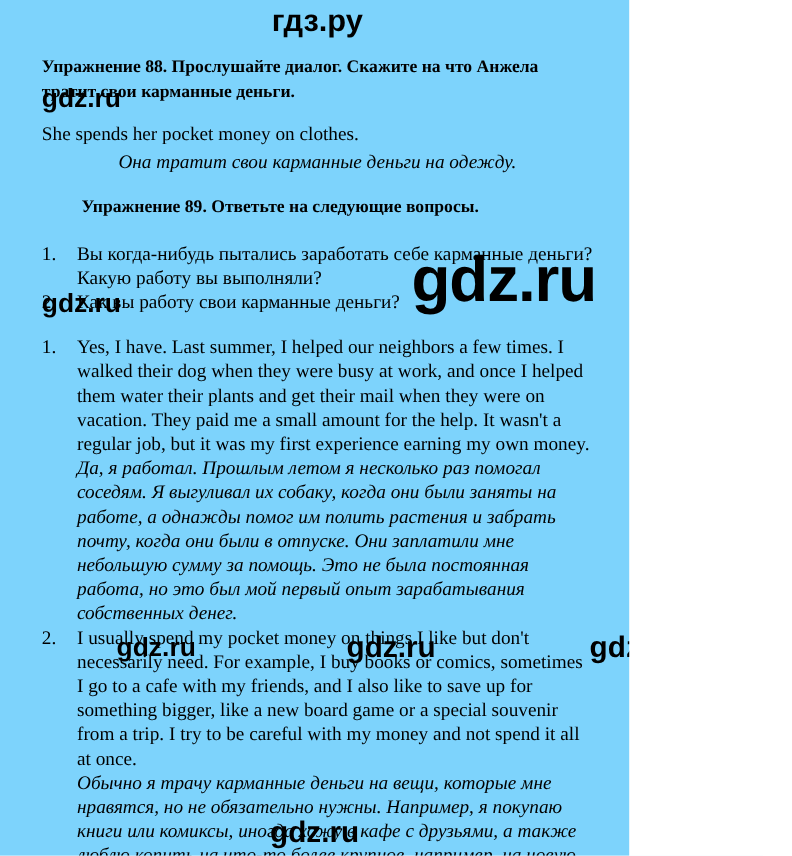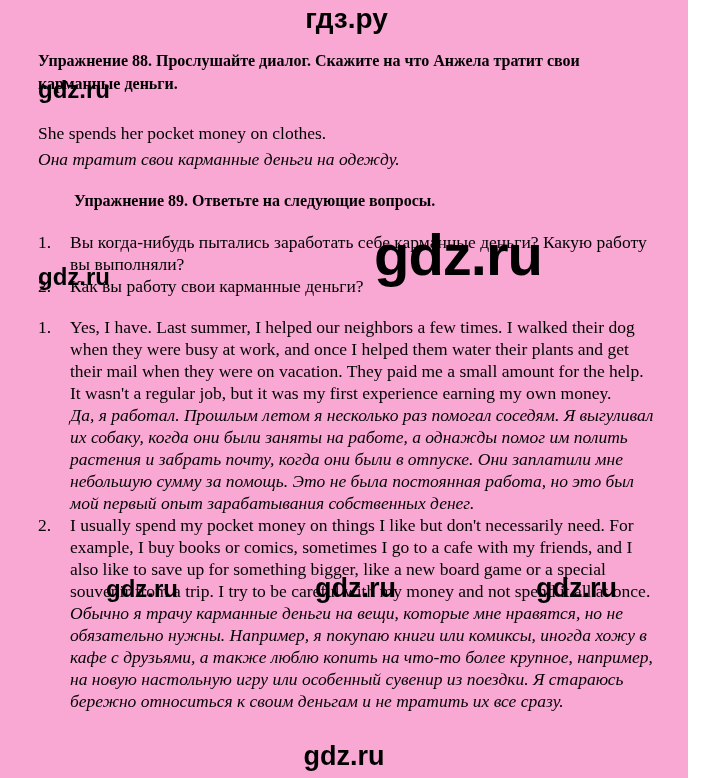--- a/index.html
+++ b/index.html
@@ -2,23 +2,23 @@
 <html><head>
 <meta charset="utf-8">
 <style>
   html, body {
     margin: 0;
     padding: 0;
     background: #ffffff;
   }
   .page {
     position: relative;
-    width: 688px;
+    width: 572px;
     height: 778px;
-    background: #f9a8d4;
+    background: #7dd3fc;
     color: #000000;
     font-family: "Liberation Serif", serif;
     font-size: 17.5px;
     line-height: 22px;
     box-sizing: border-box;
     padding: 2px 33px 12px 38px;
     overflow: hidden;
   }
   .site-header {
     text-align: center;
@@ -32,25 +32,26 @@
     font-weight: bold;
     font-size: 16px;
     line-height: 23px;
     margin-top: 13px;
   }
   .ex-title.ex89 {
     margin-top: 19px;
     margin-left: 36px;
   }
   .answer-en {
-    margin-top: 27px;
+    margin-top: 15px;
   }
   .answer-ru {
     font-style: italic;
     margin-top: 4px;
+    text-align: center;
   }
   .list {
     margin-top: 19px;
   }
   .list-item {
     display: flex;
   }
   .num {
     flex: 0 0 32px;
     width: 32px;

